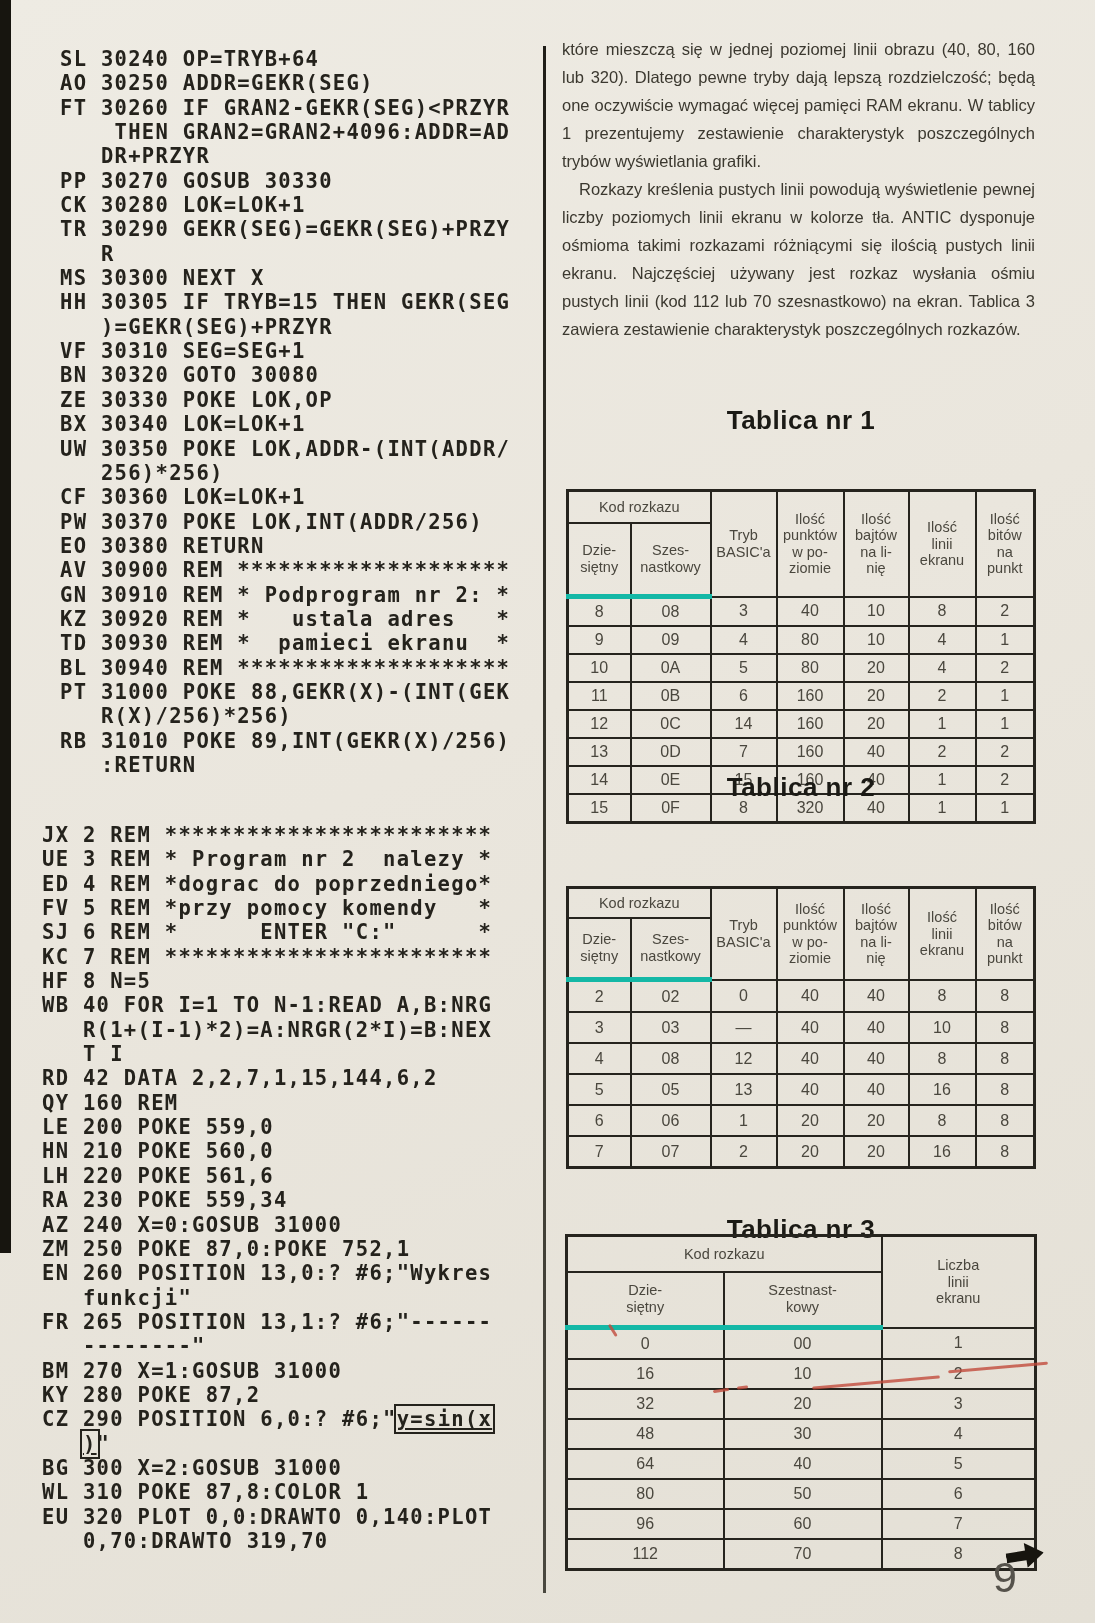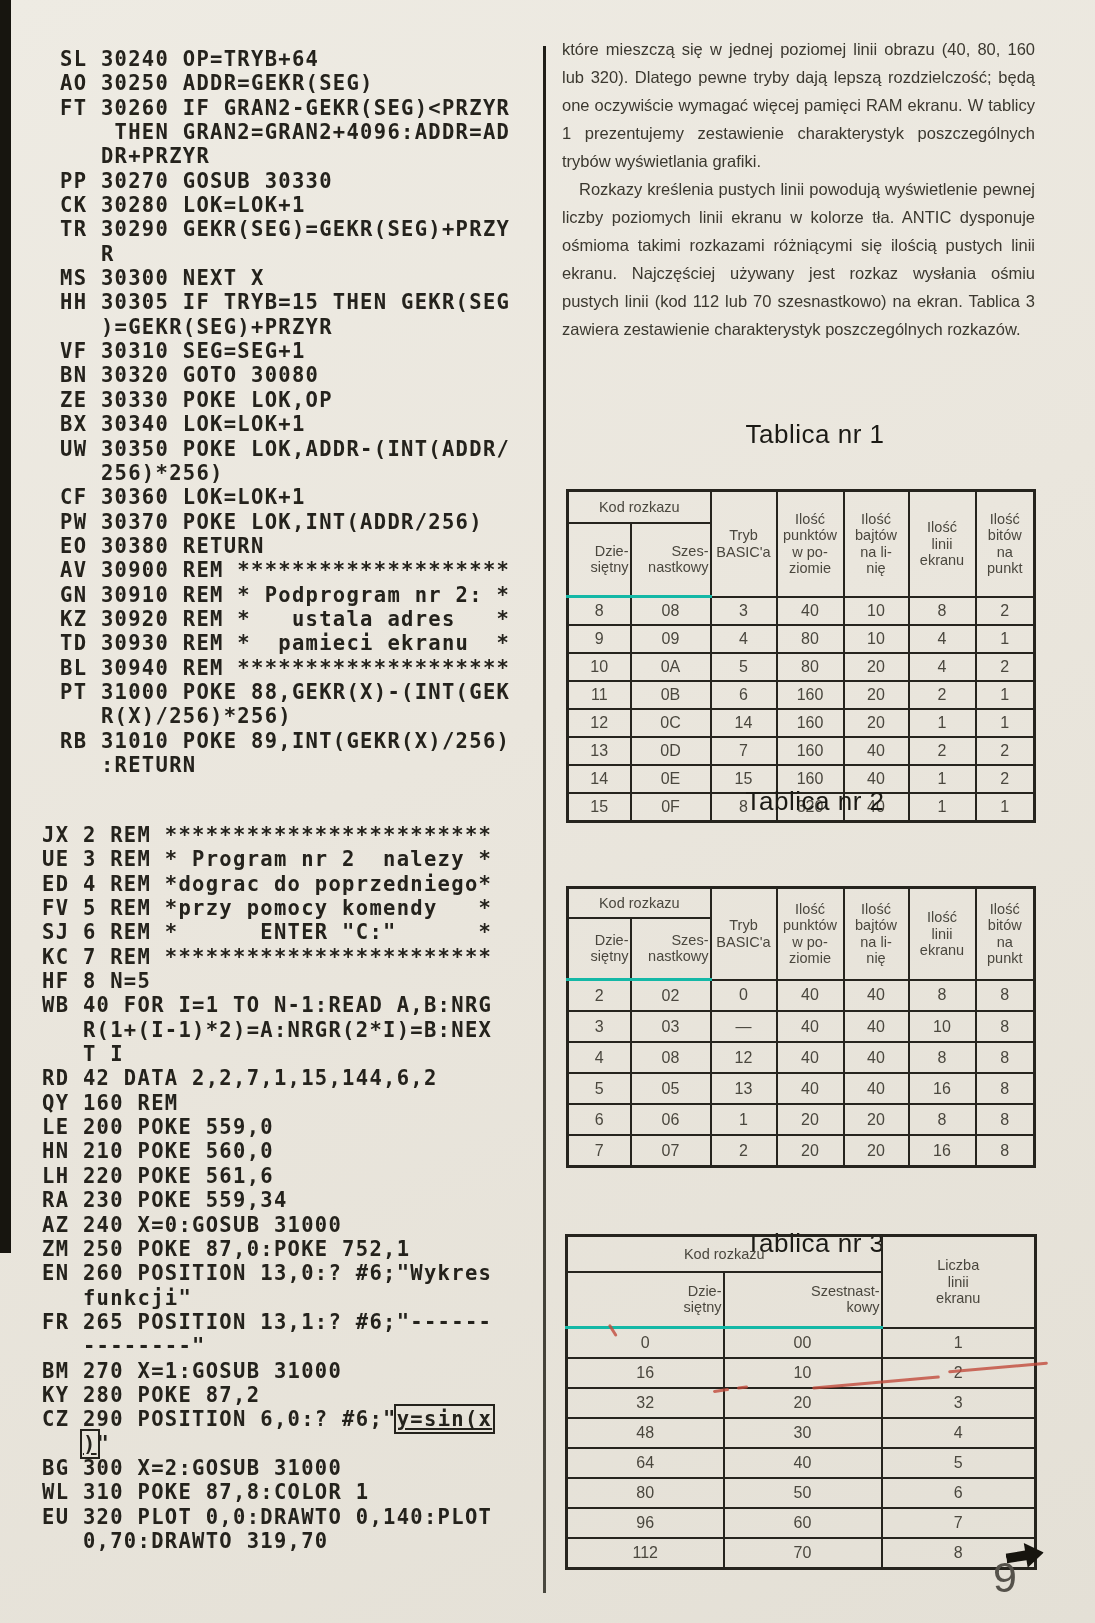--- a/index.html
+++ b/index.html
@@ -17,30 +17,30 @@
     font-size:20.5px;letter-spacing:1.3px;line-height:24.35px;color:#24221c;}
   #listing1{top:47px;margin-left:18px;}
   #listing2{top:823px;}
   .code .box{outline:2px solid #24221c;outline-offset:1px;text-decoration:underline;}
   
   .article{position:absolute;left:562px;top:35px;width:473px;
     font-size:16.5px;line-height:28px;color:#3b382f;text-align:justify;}
   .article p{margin:0;}
   .article p.ind{text-indent:17px;}
   
-  .tbl-title{position:absolute;left:562px;width:474px;margin:16px;text-align:center;
-    font-size:26px;font-weight:normal;color:#1b1a15;letter-spacing:.5px;}
+  .tbl-title{position:absolute;left:562px;width:474px;margin:2px;text-align:center;
+    font-size:26px;font-weight:bold;color:#1b1a15;letter-spacing:.5px;}
   .t1{top:403px;} .t2{top:770px;} .t3{top:1212px;}
   table{position:absolute;border-collapse:collapse;table-layout:fixed;
     border:3px solid #26241e;margin-top:48px;}
   th,td{border:2px solid #26241e;text-align:center;vertical-align:middle;
     color:#4a473e;font-weight:normal;}
   th{font-size:14.5px;line-height:16.5px;white-space:pre-line;padding:2px 1px;}
   td{font-size:16px;padding:0;}
-  thead tr:last-child th{border-bottom:3px solid #14b8a6;text-align:right;}
+  thead tr:last-child th{border-bottom:5px solid #14b8a6;}
   #table1{left:566px;top:441px;width:470px;}
   #table2{left:566px;top:838px;width:470px;}
   #table3{left:565px;top:1186px;width:472px;}
   #table1 thead tr.r1{height:32px;} #table1 thead tr.r2{height:74px;}
   #table2 thead tr.r1{height:30px;} #table2 thead tr.r2{height:62px;}
   #table3 thead tr.r1{height:36px;} #table3 thead tr.r2{height:56px;}
   #table1 tbody td{height:26px;}
   #table2 tbody td{height:29px;}
   #table3 tbody td{height:28px;}
   

